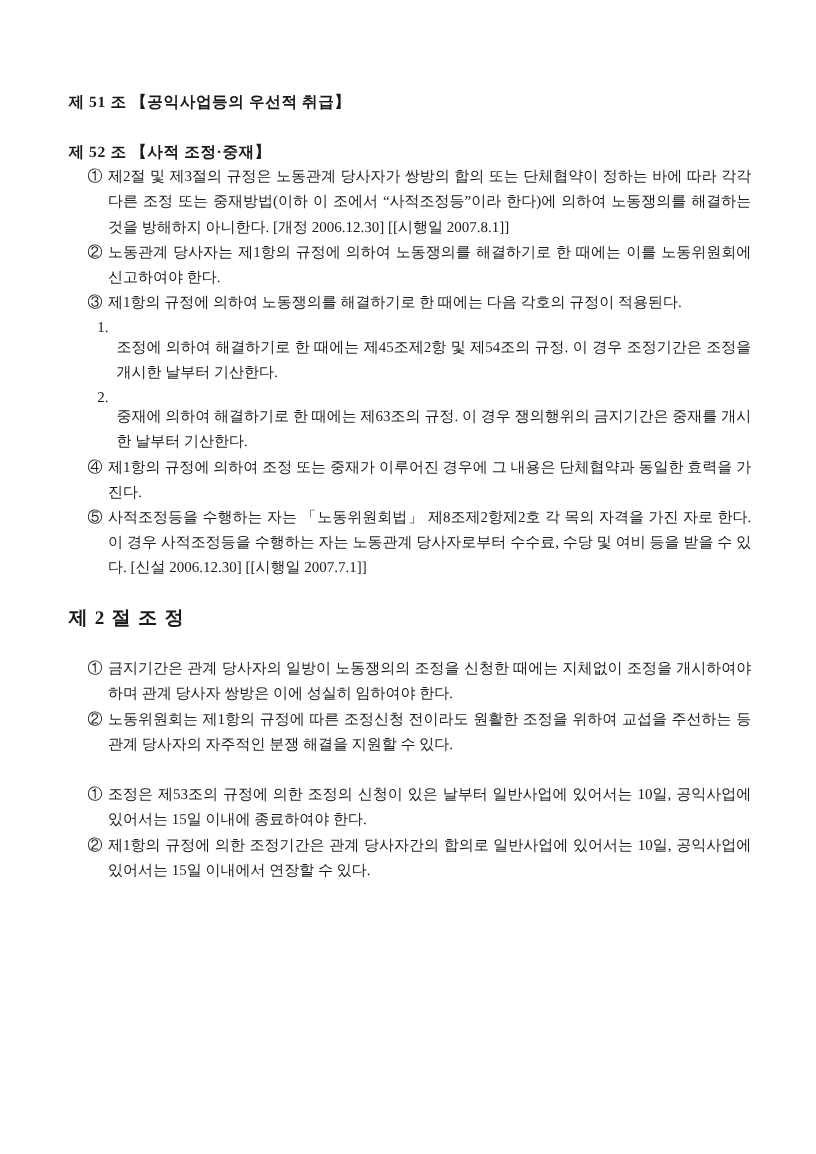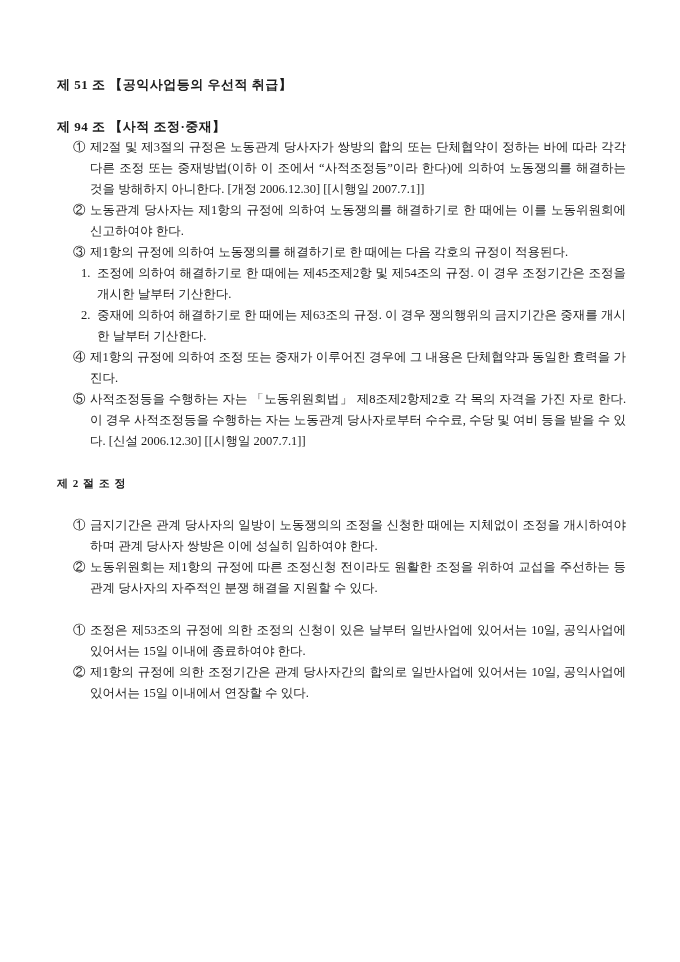--- a/index.html
+++ b/index.html
@@ -22,61 +22,61 @@
   .article { margin: 0 0 21px 0; }
   .heading {
     margin: 0;
     font-size: 13px;
     font-weight: 700;
     letter-spacing: 0.5px;
     line-height: 21px;
   }
   .section-heading {
     margin: 0;
-    font-size: 11px;
+    font-size: 16px;
     font-weight: 700;
     letter-spacing: 1px;
     line-height: 21px;
   }
   .body-text {
     margin: 0;
     padding-left: 16px;
     text-align: justify;
   }
   .item {
     display: flex;
     padding-left: 16px;
   }
   .item > .marker { flex: 0 0 17px; }
   .item > .text { flex: 1; text-align: justify; }
   .subitem {
     display: flex;
     padding-left: 24px;
   }
   .subitem > .marker { flex: 0 0 16px; }
-  .subitem > .text { flex: 1; text-align: justify; }
+  .subitem > .text { flex: 1; text-align: justify; margin-top: 16px; }
   .note {
     padding-left: 33px;
   }
 </style>
 </head>
 <body>
 
 <div class="page">
 
   <section class="article">
     <h2 class="heading">제 51 조 【공익사업등의 우선적 취급】</h2>
   </section>
 
   <section class="article">
-    <h2 class="heading">제 94 조 【사적 조정·중재】</h2>
+    <h2 class="heading">제 52 조 【사적 조정·중재】</h2>
 
     <div class="item">
       <span class="marker">①</span>
-      <span class="text">제2절 및 제3절의 규정은 노동관계 당사자가 쌍방의 합의 또는 단체협약이 정하는 바에 따라 각각 다른 조정 또는 중재방법(이하 이 조에서 “사적조정등”이라 한다)에 의하여 노동쟁의를 해결하는 것을 방해하지 아니한다. [개정 2006.12.30] [[시행일 2007.7.1]]</span>
+      <span class="text">제2절 및 제3절의 규정은 노동관계 당사자가 쌍방의 합의 또는 단체협약이 정하는 바에 따라 각각 다른 조정 또는 중재방법(이하 이 조에서 “사적조정등”이라 한다)에 의하여 노동쟁의를 해결하는 것을 방해하지 아니한다. [개정 2006.12.30] [[시행일 2007.8.1]]</span>
     </div>
 
     <div class="item">
       <span class="marker">②</span>
       <span class="text">노동관계 당사자는 제1항의 규정에 의하여 노동쟁의를 해결하기로 한 때에는 이를 노동위원회에 신고하여야 한다.</span>
     </div>
 
     <div class="item">
       <span class="marker">③</span>
       <span class="text">제1항의 규정에 의하여 노동쟁의를 해결하기로 한 때에는 다음 각호의 규정이 적용된다.</span>

